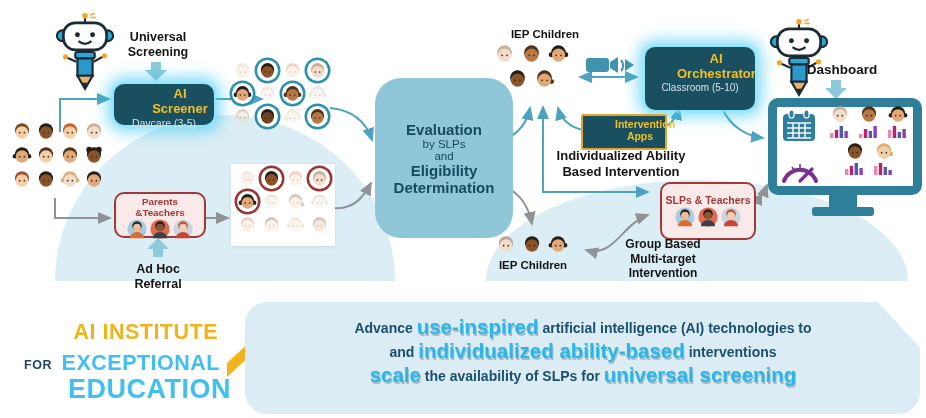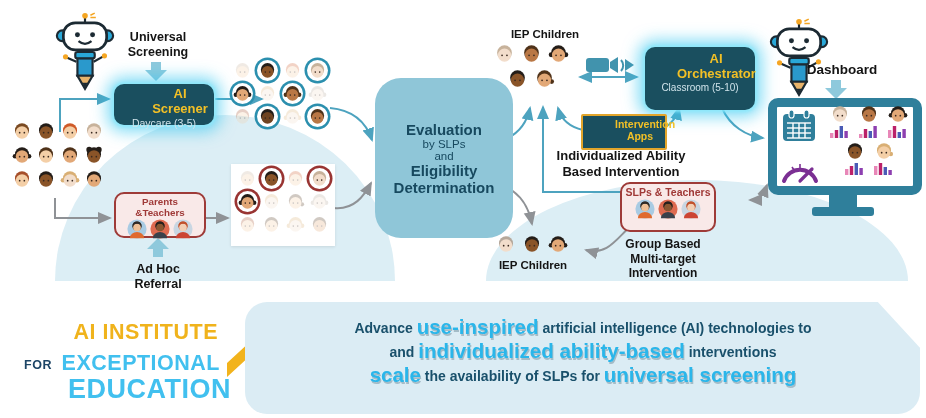--- a/index.html
+++ b/index.html
@@ -673,21 +673,21 @@
     </div>
 
   <div class="abs darkbox" style="left:581px;top:114px;width:82px;height:30px;border:2px solid #e2a52b;border-radius:2px;padding-top:2px">
     <div class="boxtitle" style="font-size:10.5px">Intervention
 Apps</div>
   </div>
 
   <div class="abs lbl" style="left:551px;top:148px;width:140px;font-size:13px">Individualized Ability
 Based Intervention</div>
 
-  <div class="abs redbox" style="left:620px;top:182px;width:92px;height:44px;padding-top:2px">
+  <div class="abs redbox" style="left:660px;top:182px;width:92px;height:44px;padding-top:10px">
     <div class="rtitle" style="font-size:10.5px">SLPs &amp; Teachers</div>
     <div class="avrow">
         <div><svg width="20" height="20" viewBox="0 0 24 24">
     <circle cx="12" cy="12" r="11.5" fill="#a9cbe3"></circle>
     <circle cx="12" cy="8.6" r="5.6" fill="#2f2a26"></circle>
     <path d="M3.5,23 a8.5,7.5 0 0 1 17,0 z" fill="#e06a2e"></path>
     <circle cx="12" cy="10.2" r="4.6" fill="#efc096"></circle>
     <path d="M6.8,9.2 a5.4,5 0 0 1 10.4,0 l0,-2.6 a5.4,5 0 0 0 -10.4,0 z" fill="#2f2a26"></path>
   </svg></div>
         <div><svg width="20" height="20" viewBox="0 0 24 24">

